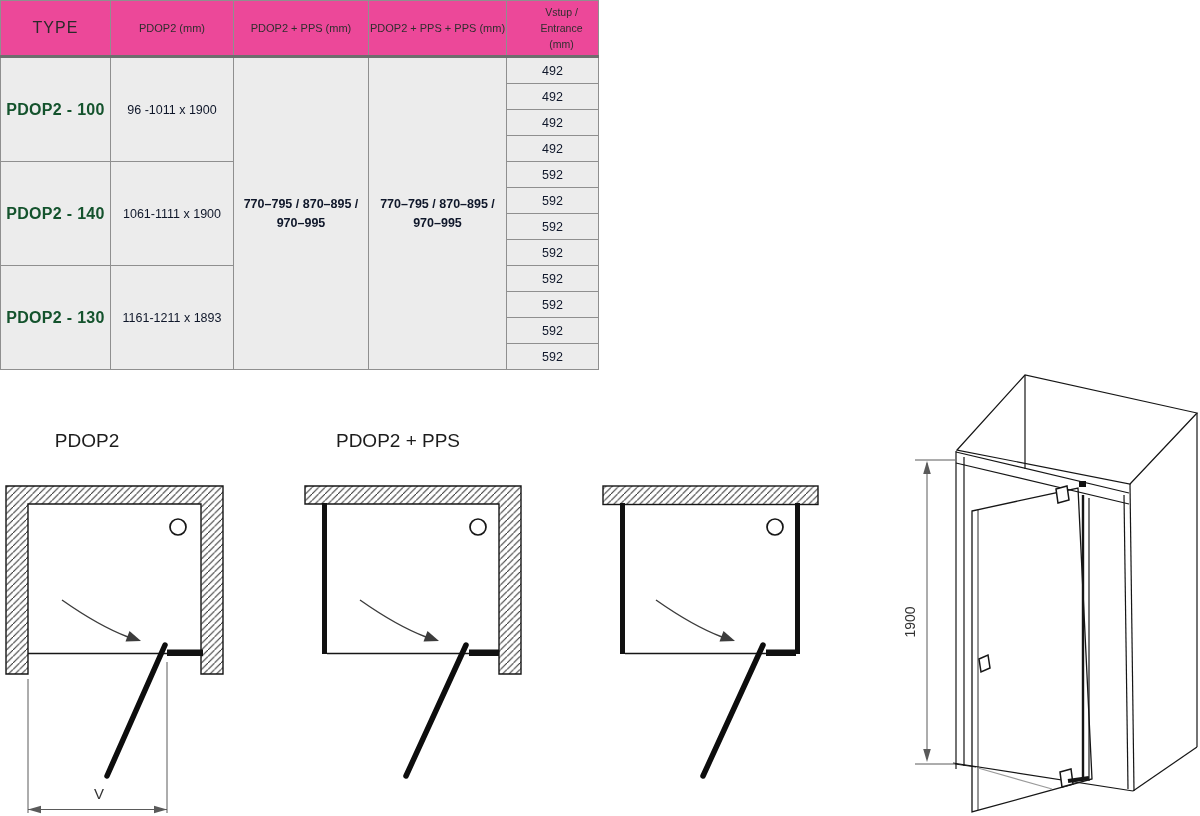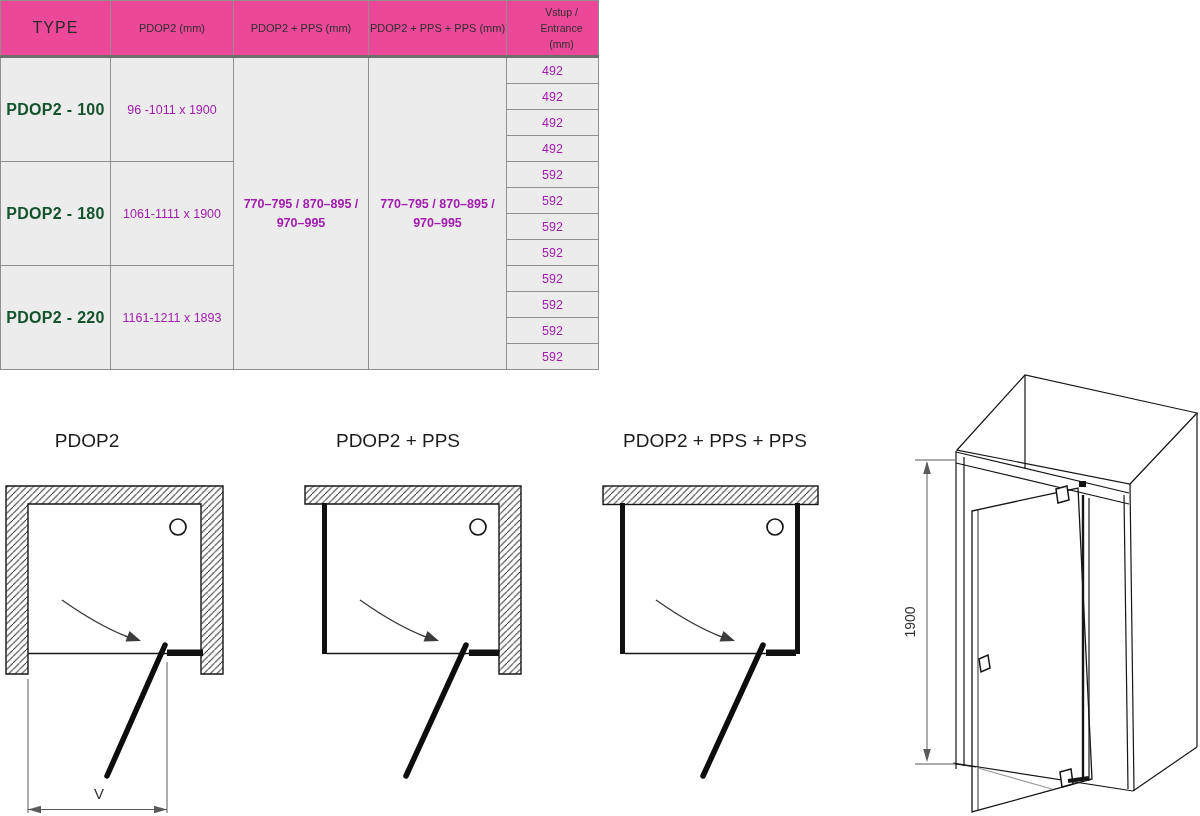--- a/index.html
+++ b/index.html
@@ -6,21 +6,21 @@
   .page{position:relative;width:1200px;height:816px;background:#ffffff;
         font-family:"Liberation Sans",sans-serif;overflow:hidden;}
 
   
   table.spec{position:absolute;left:0;top:0;width:598px;border-collapse:collapse;table-layout:fixed;}
   .spec th,.spec td{border:1px solid #8f8f8f;text-align:center;vertical-align:middle;padding:0;}
   .spec thead th{background:#ec4899;height:54px;font-weight:normal;font-size:11px;color:#2e2e2e;
                  border-bottom:3px solid #6e6e6e;}
   .spec th.h-type{font-size:16px;letter-spacing:1px;color:#2a2a2a;}
   .spec th .hline{display:block;font-size:10.5px;line-height:1.55;margin-left:18px;}
-  .spec tbody td{background:#ececec;color:#a21caf;}
+  .spec tbody td{background:#ececec;color:#0f172a;}
   .spec td.c-type{font-weight:bold;font-size:16px;color:#14532d;letter-spacing:.3px;}
   .spec td.c-size{font-size:12.5px;}
   .spec td.c-pps{font-size:12.5px;line-height:1.5;font-weight:bold;}
   .spec td.c-pps .pline{display:block;}
   .spec td.c-ent{height:25px;font-size:12.5px;}
 
   
   .dlabel{position:absolute;top:430px;height:22px;font-size:19px;color:#1c1c1c;text-align:center;}
   #lbl-d1{left:17px;width:140px;}
   #lbl-d2{left:328px;width:140px;}
@@ -76,54 +76,53 @@
           <td class="c-ent">492</td>
         </tr>
       <tr>
           <td class="c-ent">492</td>
         </tr>
       <tr>
           <td class="c-ent">492</td>
         </tr>
 
       <tr>
-        <td class="c-type" rowspan="4">PDOP2 - 180</td>
+        <td class="c-type" rowspan="4">PDOP2 - 140</td>
         <td class="c-size" rowspan="4">1061-1111 x 1900</td>
         <td class="c-ent">592</td>
       </tr>
       <tr>
           <td class="c-ent">592</td>
         </tr>
       <tr>
           <td class="c-ent">592</td>
         </tr>
       <tr>
           <td class="c-ent">592</td>
         </tr>
 
       <tr>
-        <td class="c-type" rowspan="4">PDOP2 - 220</td>
+        <td class="c-type" rowspan="4">PDOP2 - 130</td>
         <td class="c-size" rowspan="4">1161-1211 x 1893</td>
         <td class="c-ent">592</td>
       </tr>
       <tr>
           <td class="c-ent">592</td>
         </tr>
       <tr>
           <td class="c-ent">592</td>
         </tr>
       <tr>
           <td class="c-ent">592</td>
         </tr>
     </tbody>
   </table>
 
   <div class="dlabel" id="lbl-d1">PDOP2</div>
   <div class="dlabel" id="lbl-d2">PDOP2 + PPS</div>
-  <div class="dlabel" id="lbl-d3">PDOP2 + PPS + PPS</div>
   <div class="vlabel">V</div>
   <div class="hlabel">1900</div>
 
   <svg class="art" width="1200" height="816" viewBox="0 0 1200 816">
     <defs>
       <pattern id="hatch" width="6.5" height="6.5" patternUnits="userSpaceOnUse">
         <rect width="6.5" height="6.5" fill="#ffffff"></rect>
         <path d="M-1,7.5 L7.5,-1" stroke="#2b2b2b" stroke-width="1"></path>
       </pattern>
     </defs>

